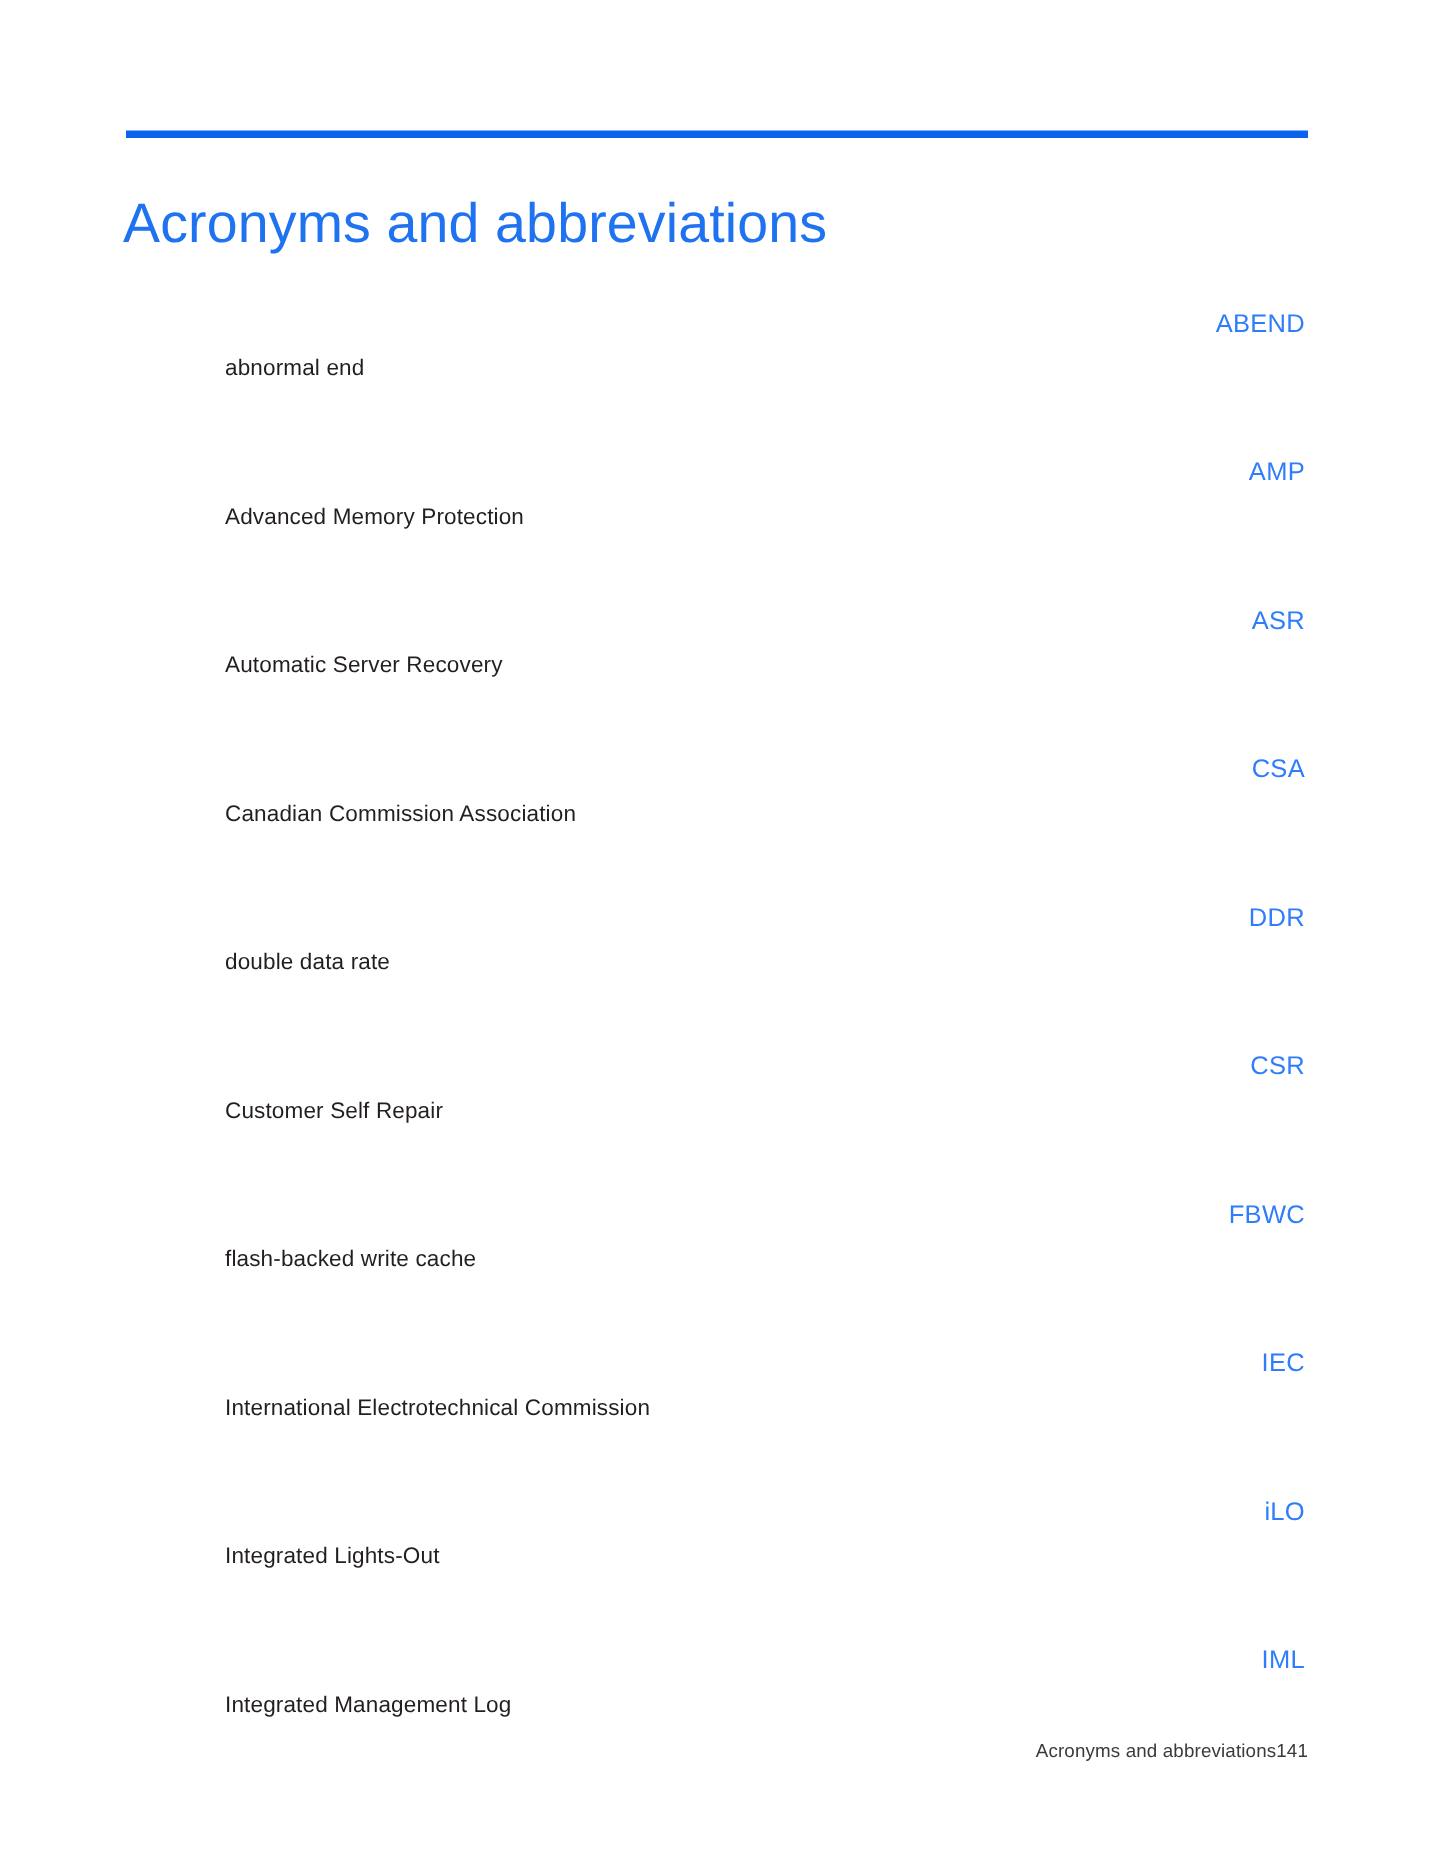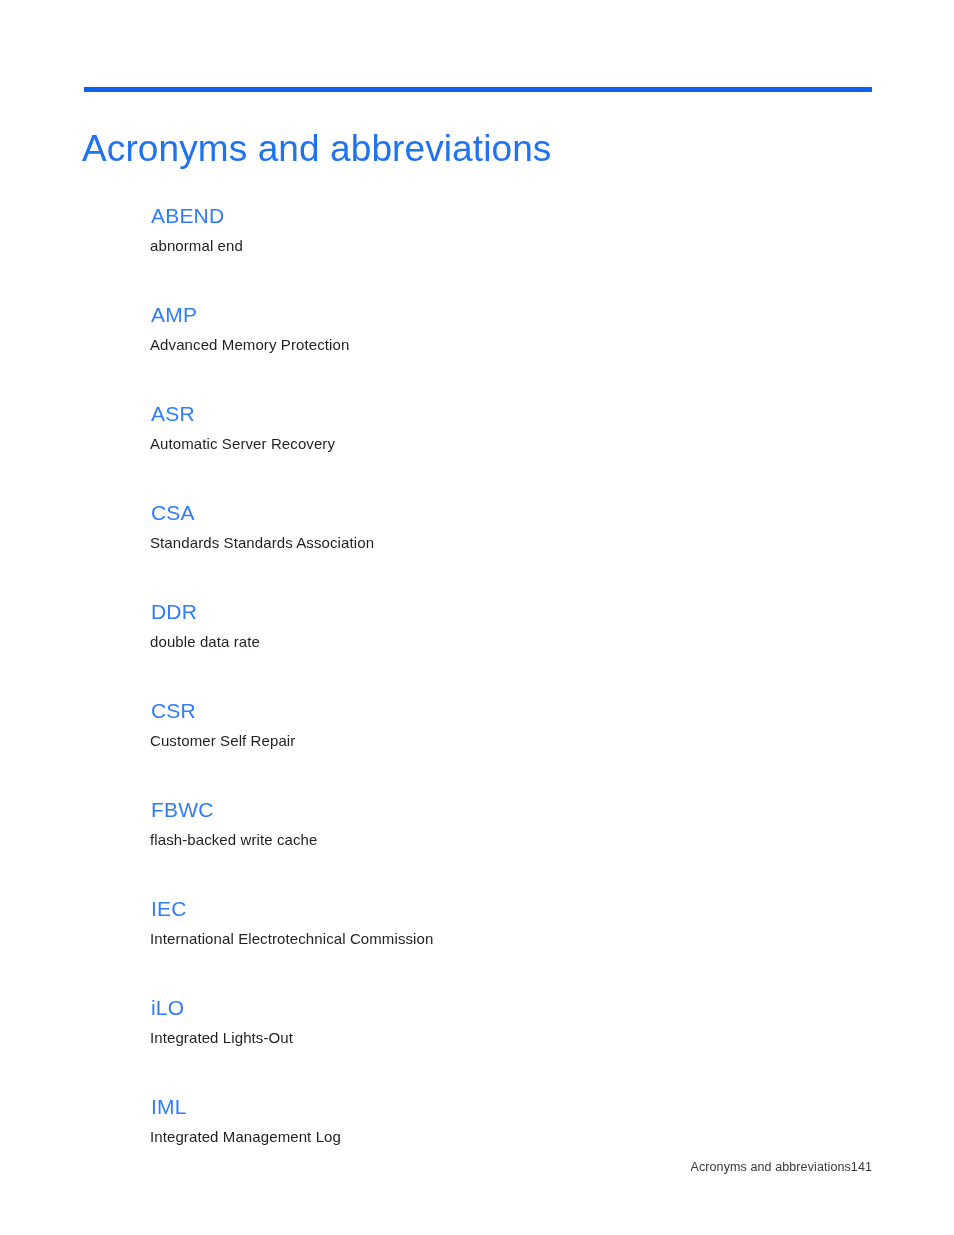--- a/index.html
+++ b/index.html
@@ -55,25 +55,26 @@
     top: 205px;
     width: 720px;
   }
   .entry {
     margin: 0 0 49px 0;
   }
   .entry:last-child {
     margin-bottom: 0;
   }
   .entry-term {
-    font-size: 21px;
+    font-size: 17px;
     line-height: 21px;
     color: #2f7dfa;
     letter-spacing: 0.2px;
     margin: 0 0 11px 1px;
+    text-align: right;
   }
   .entry-def {
     font-size: 15px;
     line-height: 18px;
     color: #231f20;
     letter-spacing: 0.1px;
     margin: 0;
   }
 
   
@@ -118,21 +119,21 @@
       <div class="entry-def">Advanced Memory Protection</div>
     </div>
 
     <div class="entry">
       <div class="entry-term">ASR</div>
       <div class="entry-def">Automatic Server Recovery</div>
     </div>
 
     <div class="entry">
       <div class="entry-term">CSA</div>
-      <div class="entry-def">Standards Standards Association</div>
+      <div class="entry-def">Canadian Commission Association</div>
     </div>
 
     <div class="entry">
       <div class="entry-term">DDR</div>
       <div class="entry-def">double data rate</div>
     </div>
 
     <div class="entry">
       <div class="entry-term">CSR</div>
       <div class="entry-def">Customer Self Repair</div>

